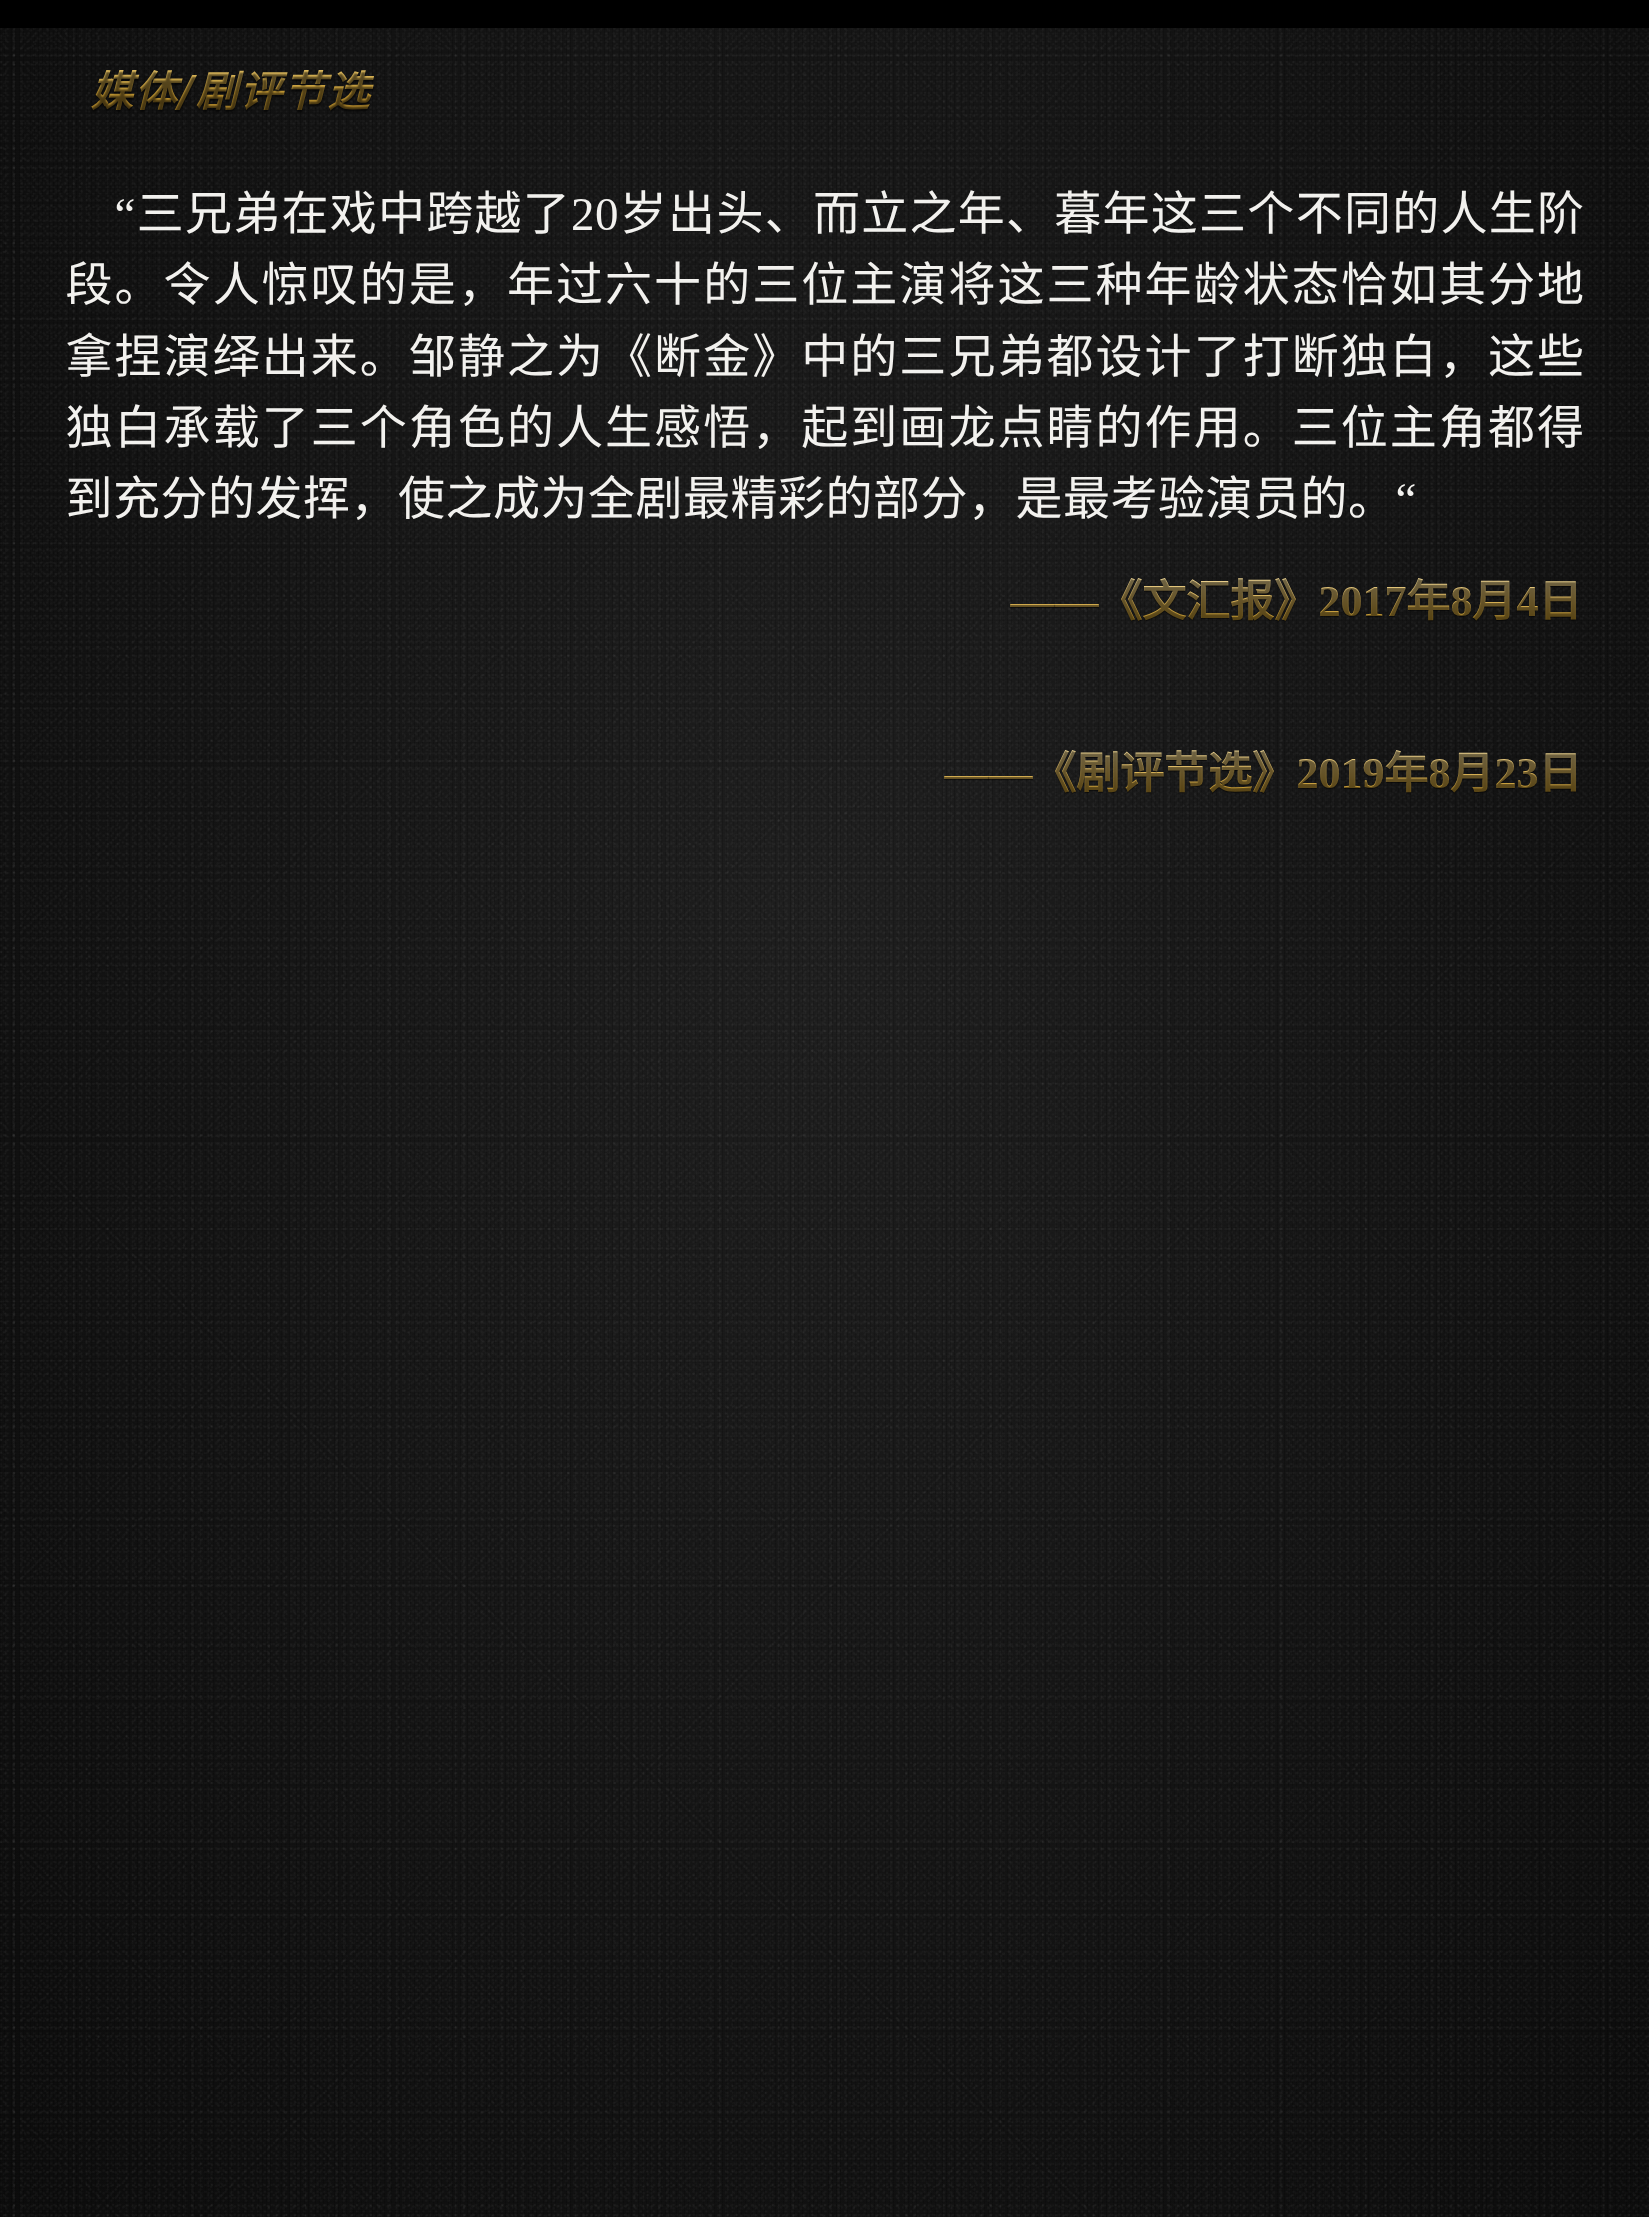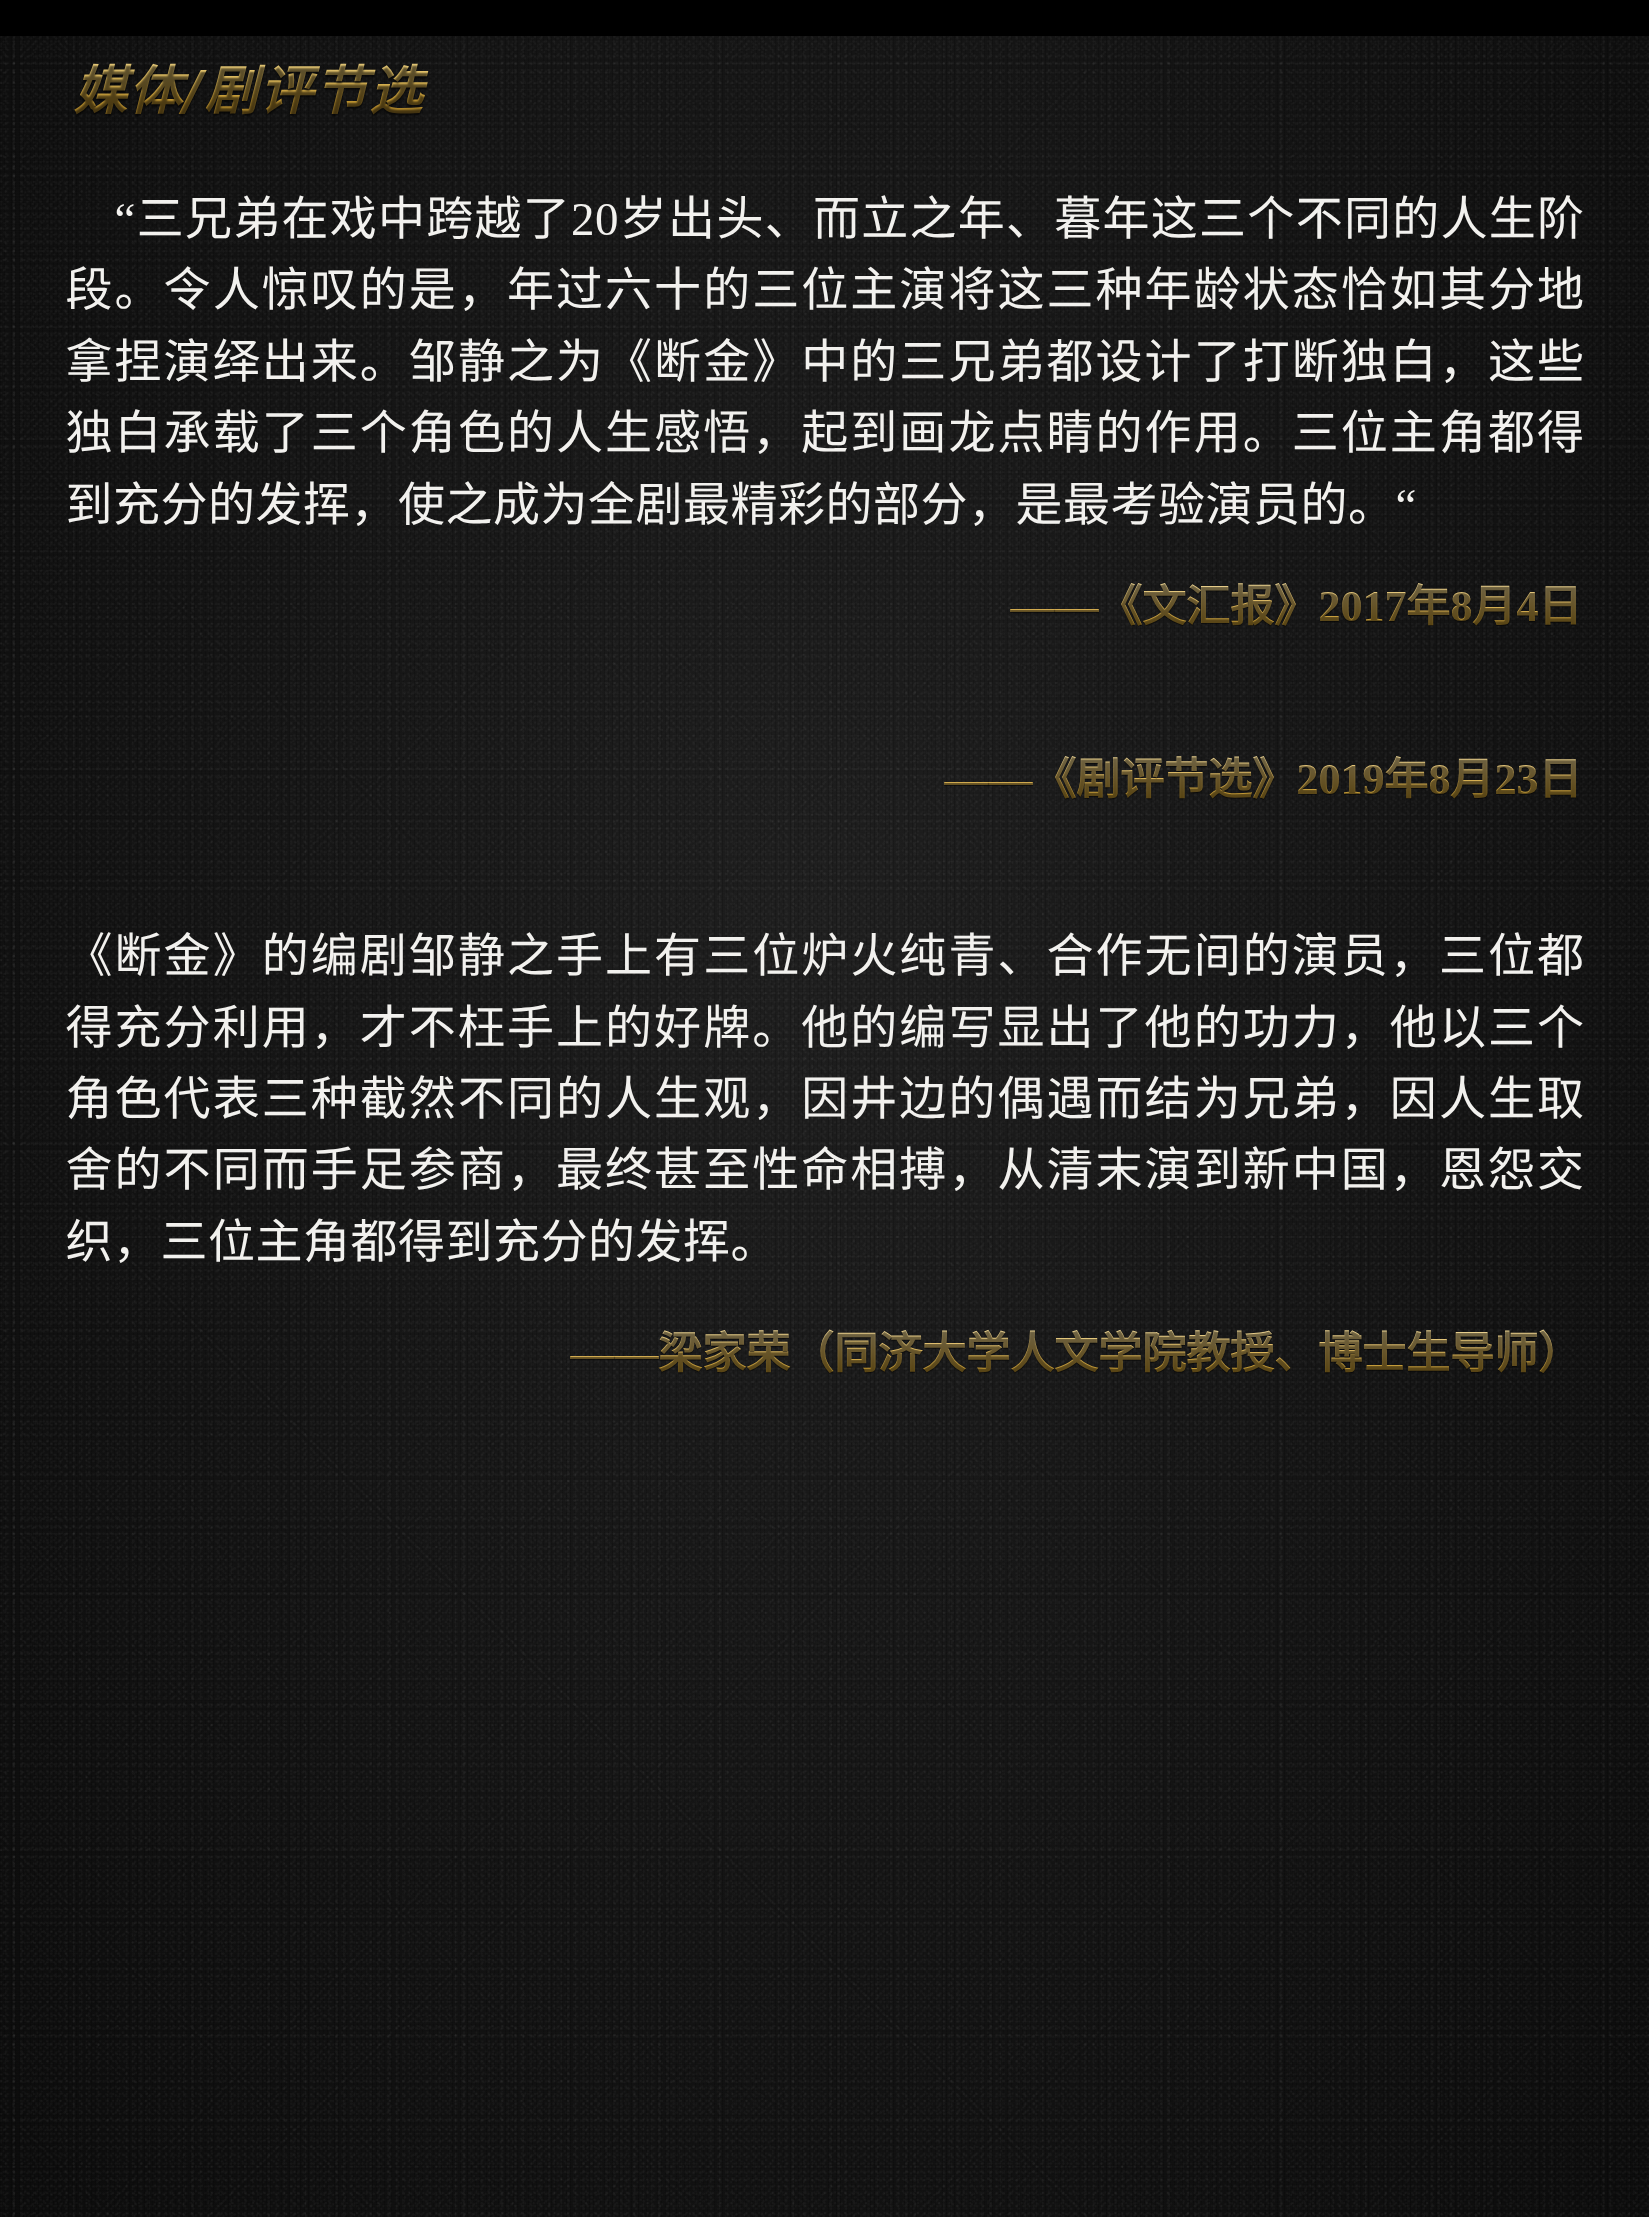--- a/index.html
+++ b/index.html
@@ -40,26 +40,26 @@
     pointer-events: none;
     opacity: 0.55;
     background-image:
       repeating-linear-gradient(0deg, rgba(255,255,255,0.012) 0 0.9px, transparent 0.9px 2.8px),
       repeating-linear-gradient(90deg, rgba(0,0,0,0.25) 0 0.9px, transparent 0.9px 3.8px);
   }
 
   
   .heading {
     position: relative;
-    padding-top: 22px;
-    margin-left: 16px;
+    padding-top: 38px;
+    margin-left: 33px;
     font-family: "DejaVu Sans", "Liberation Sans", sans-serif;
     font-weight: bold;
     font-style: italic;
-    font-size: 53px;
+    font-size: 42px;
     letter-spacing: 1.9px;
     line-height: 1.25;
     background: linear-gradient(180deg, #fbe6a2 0%, #e9c濃 1%, #e2b757 45%, #caa040 70%, #8c6a22 100%);
     background: linear-gradient(180deg, #fdeeb6 0%, #e6c468 42%, #c79b33 72%, #8d6a1f 100%);
     -webkit-background-clip: text;
     background-clip: text;
     color: transparent;
     text-shadow: 0 1.9px 1.9px rgba(0,0,0,0.6);
   }
 
@@ -113,20 +113,16 @@
 
     <div class="block block-1">
       <p class="para indent">“三兄弟在戏中跨越了20岁出头、而立之年、暮年这三个不同的人生阶段。令人惊叹的是，年过六十的三位主演将这三种年龄状态恰如其分地拿捏演绎出来。邹静之为《断金》中的三兄弟都设计了打断独白，这些独白承载了三个角色的人生感悟，起到画龙点睛的作用。三位主角都得到充分的发挥，使之成为全剧最精彩的部分，是最考验演员的。“</p>
       <p class="source">——《文汇报》2017年8月4日</p>
     </div>
 
     <div class="block block-2">
       <p class="source">——《剧评节选》2019年8月23日</p>
     </div>
 
-    <div class="block block-3">
-      <p class="para">《断金》的编剧邹静之手上有三位炉火纯青、合作无间的演员，三位都得充分利用，才不枉手上的好牌。他的编写显出了他的功力，他以三个角色代表三种截然不同的人生观，因井边的偶遇而结为兄弟，因人生取舍的不同而手足参商，最终甚至性命相搏，从清末演到新中国，恩怨交织，三位主角都得到充分的发挥。</p>
-      <p class="source">——梁家荣（同济大学人文学院教授、博士生导师）</p>
-    </div>
 
   </div>
 </div>
 
 
 </body></html>

